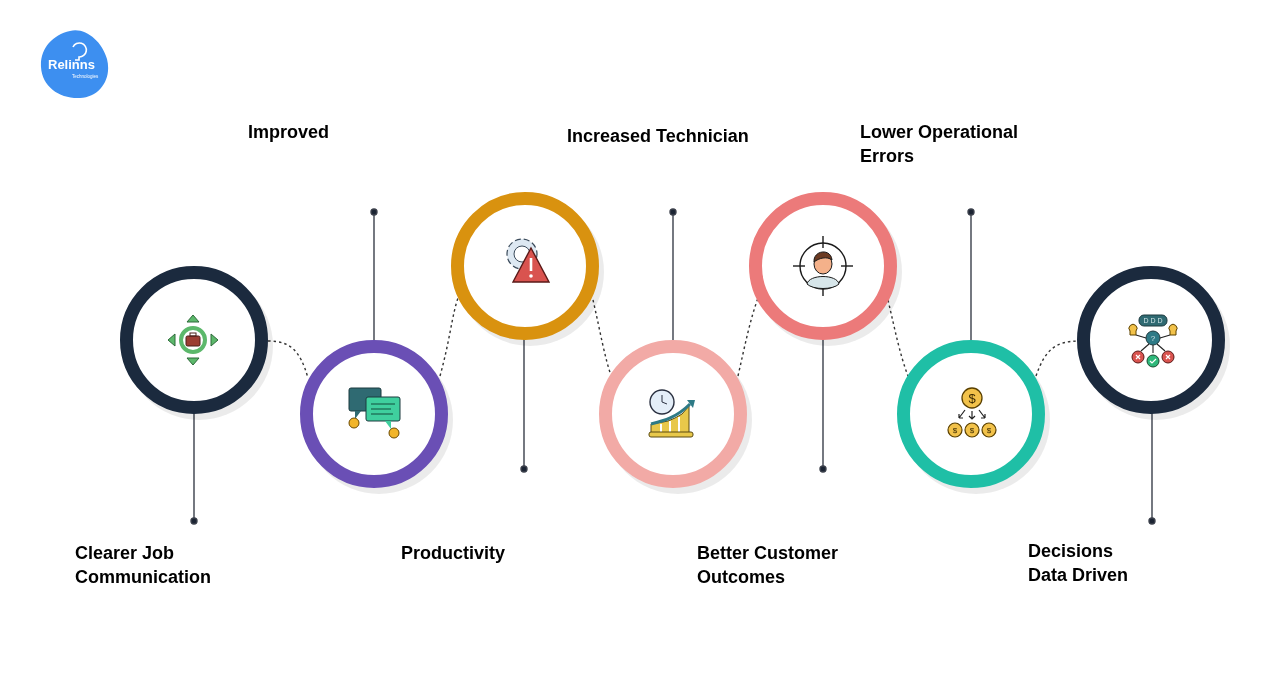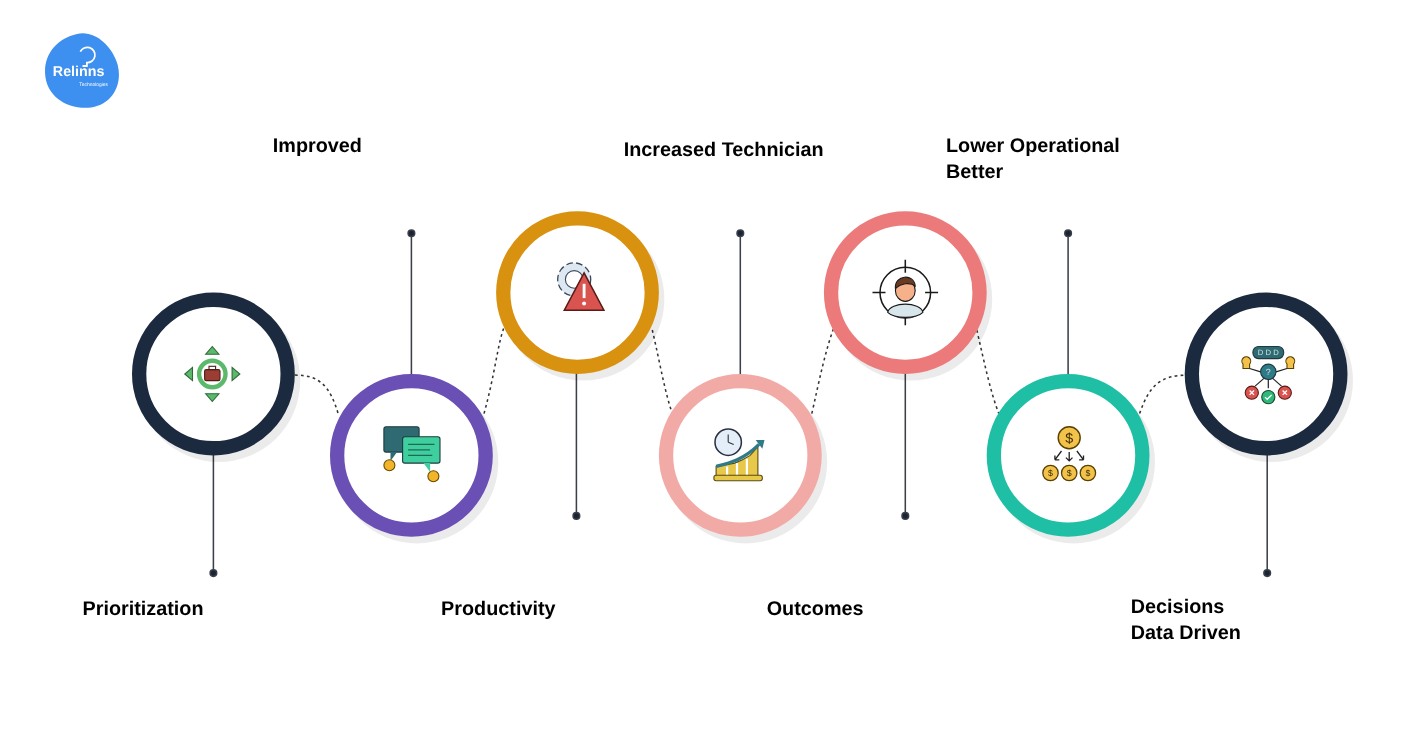--- a/index.html
+++ b/index.html
@@ -172,34 +172,36 @@
   <circle cx="28" cy="48" r="6" fill="#2eb87a" stroke="#1a4a30"></circle>
   <circle cx="43" cy="44" r="6" fill="#d9534f" stroke="#5a1a18"></circle>
   <g stroke="#fff" stroke-width="1.2">
       <path d="M11 42 l4 4 m0 -4 l-4 4"></path>
       <path d="M41 42 l4 4 m0 -4 l-4 4"></path>
       <path d="M25 48 l2 2 l4 -4" fill="none"></path>
     </g>
 </svg>
 
 <div class="label" style="left:195px;top:541px">
-  <div>Prioritization</div>
+  <div>Clearer Job</div>
+  <div>Communication</div>
 </div>
 <div class="label" style="left:368px;top:120px">
   <div>Improved</div>
 </div>
 <div class="label" style="left:521px;top:541px">
   <div>Productivity</div>
 </div>
 <div class="label" style="left:687px;top:124px">
   <div>Increased Technician</div>
 </div>
 <div class="label" style="left:817px;top:541px">
+  <div>Better Customer</div>
   <div>Outcomes</div>
 </div>
 <div class="label" style="left:980px;top:120px">
   <div>Lower Operational</div>
-  <div>Better</div>
+  <div>Errors</div>
 </div>
 <div class="label" style="left:1148px;top:539px">
   <div>Decisions</div>
   <div>Data Driven</div>
 </div>
 
 </body></html>

